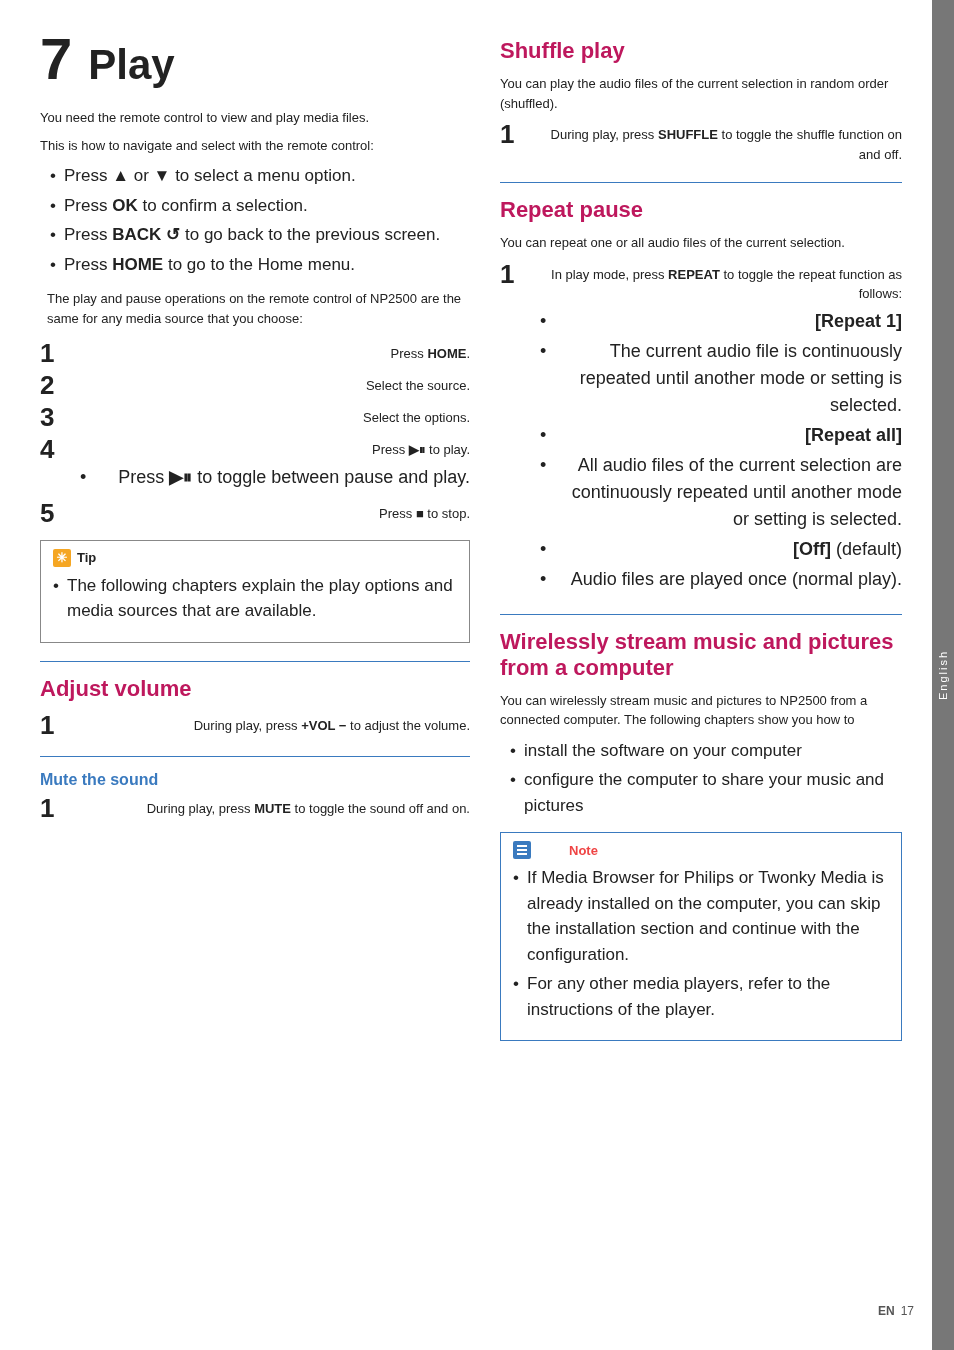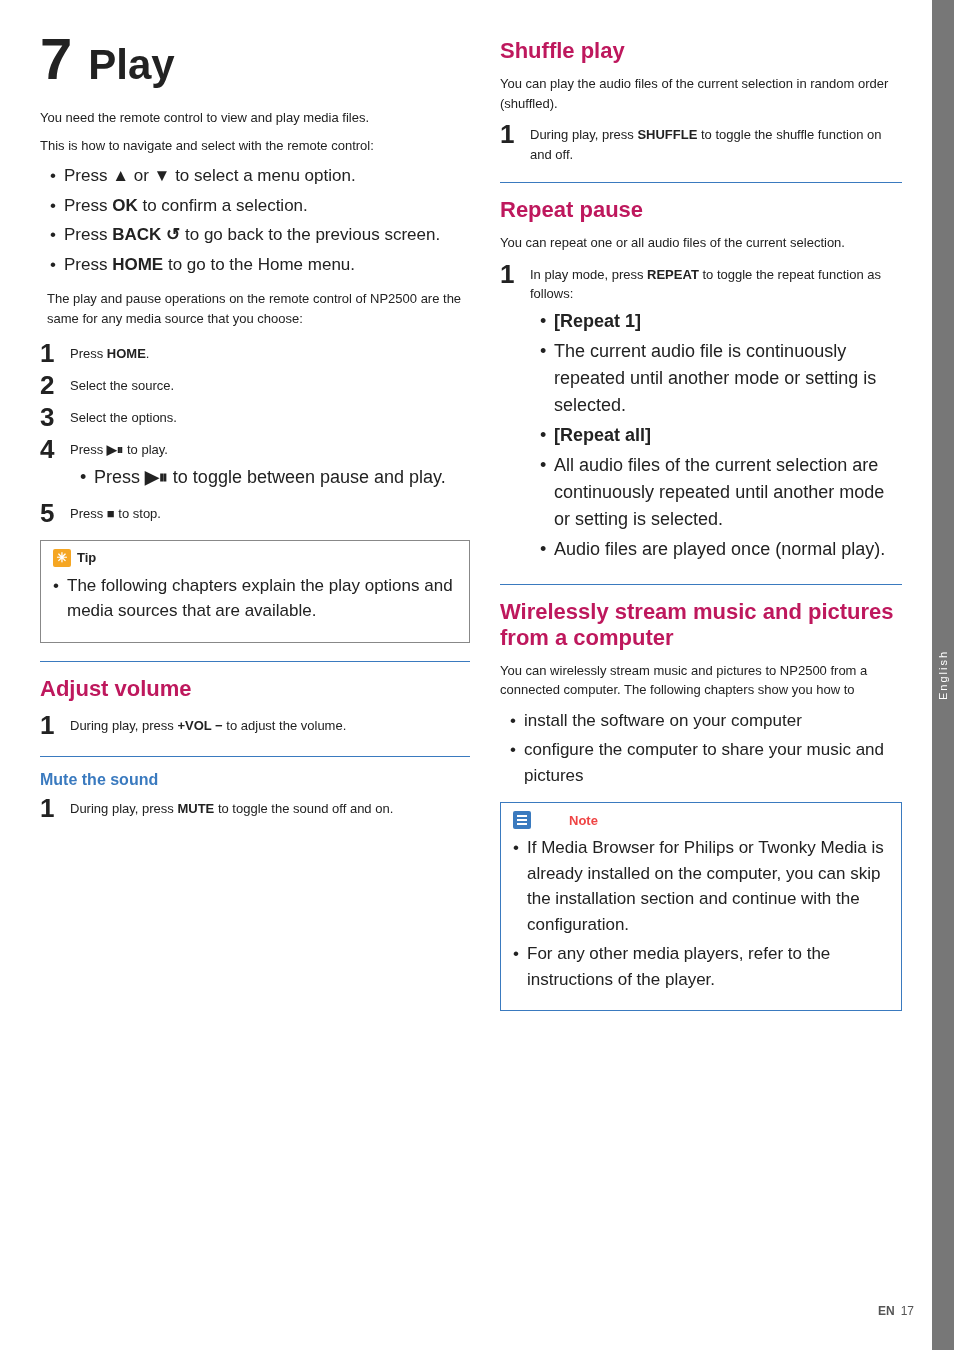--- a/index.html
+++ b/index.html
@@ -129,20 +129,21 @@
       font-weight: bold;
       color: #222;
       line-height: 1;
       min-width: 20px;
     }
     .step-content {
       font-size: 13px;
       line-height: 1.5;
       padding-top: 4px;
       flex: 1;
+      text-align: right;
     }
 
     
     .sub-bullet-list {
       list-style: none;
       margin: 4px 0 0 10px;
     }
     .sub-bullet-list li {
       position: relative;
       padding-left: 14px;
@@ -382,20 +383,21 @@
       <p class="body-text">You can repeat one or all audio files of the current selection.</p>
       <div class="step">
         <span class="step-number">1</span>
         <div class="step-content">
           In play mode, press <span class="bold">REPEAT</span> to toggle the repeat function as follows:
           <ul class="sub-bullet-list">
             <li><span class="bold">[Repeat 1]</span></li>
             <li>The current audio file is continuously repeated until another mode or setting is selected.</li>
             <li><span class="bold">[Repeat all]</span></li>
             <li>All audio files of the current selection are continuously repeated until another mode or setting is selected.</li>
+            <li><span class="bold">[Off]</span> (default)</li>
             <li>Audio files are played once (normal play).</li>
           </ul>
         </div>
       </div>
 
       <hr class="section-divider">
       <h2 class="section-heading">Wirelessly stream music and pictures from a computer</h2>
       <p class="body-text">You can wirelessly stream music and pictures to NP2500 from a connected computer. The following chapters show you how to</p>
       <ul class="bullet-list">
         <li>install the software on your computer</li>

